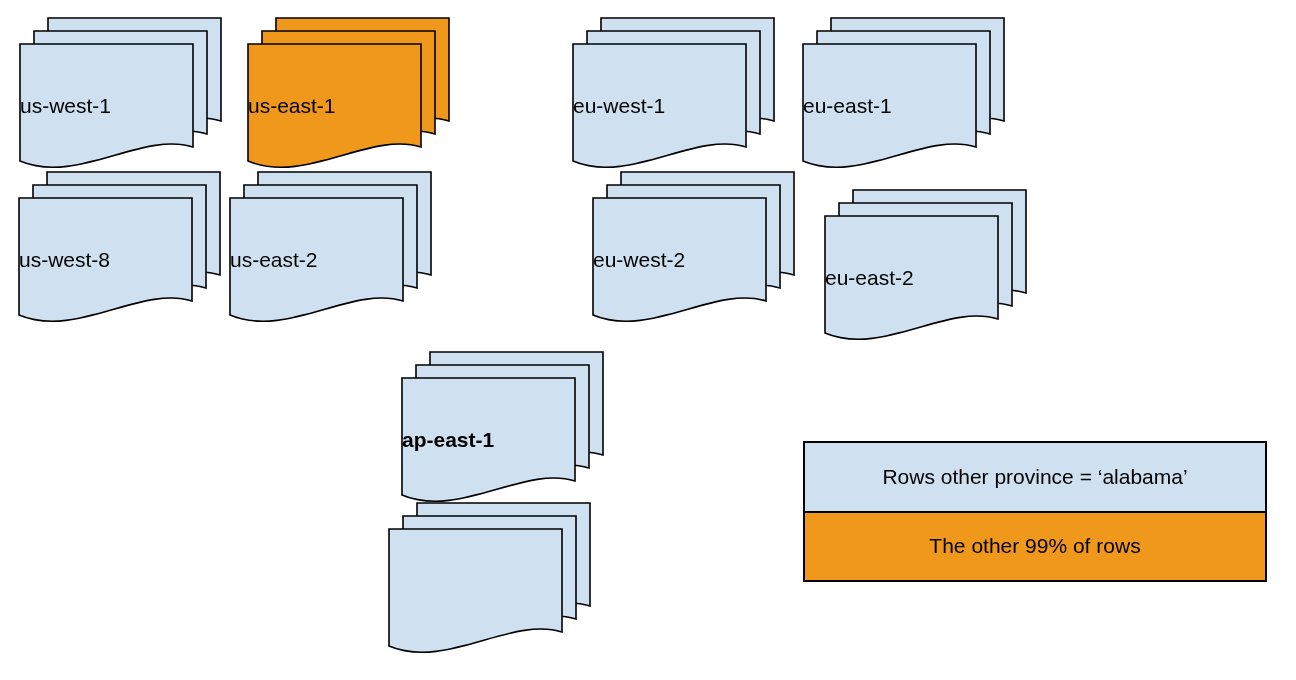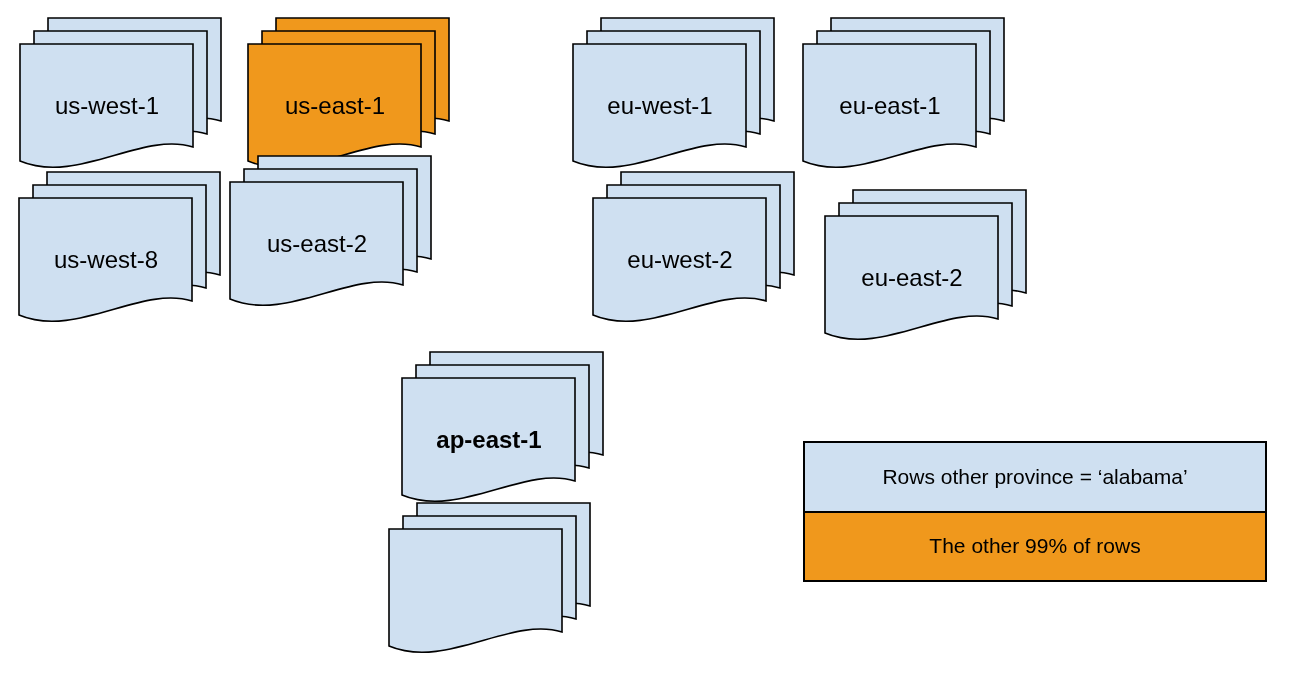--- a/index.html
+++ b/index.html
@@ -33,32 +33,32 @@
     stroke-width: 1.6;
   }
   .stack.highlight .doc {
     fill: var(--highlight-fill, #f0981c);
   }
   .doc-label {
     position: absolute;
     left: 1px;
     top: 78px;
     width: 174px;
-    text-align: center;
-    font-size: 24px;
+    text-align: left;
+    font-size: 21px;
     line-height: 24px;
     white-space: nowrap;
   }
   
   .pos-usw1 { left: 19px;  top: 16px;  }
   .pos-use1 { left: 247px; top: 16px;  }
   .pos-euw1 { left: 572px; top: 16px;  }
   .pos-eue1 { left: 802px; top: 16px;  }
   .pos-usw2 { left: 18px;  top: 170px; }
-  .pos-use2 { left: 229px; top: 154px; }
+  .pos-use2 { left: 229px; top: 170px; }
   .pos-euw2 { left: 572px; top: 170px; margin-left: 20px; }
   .pos-eue2 { left: 792px; top: 188px; margin-left: 32px; }
   .pos-ape1 { left: 401px; top: 350px; font-weight: bold; }
   .pos-ape2 { left: 388px; top: 501px; }
 
   .legend {
     position: absolute;
     left: 803px;
     top: 441px;
     width: 464px;

